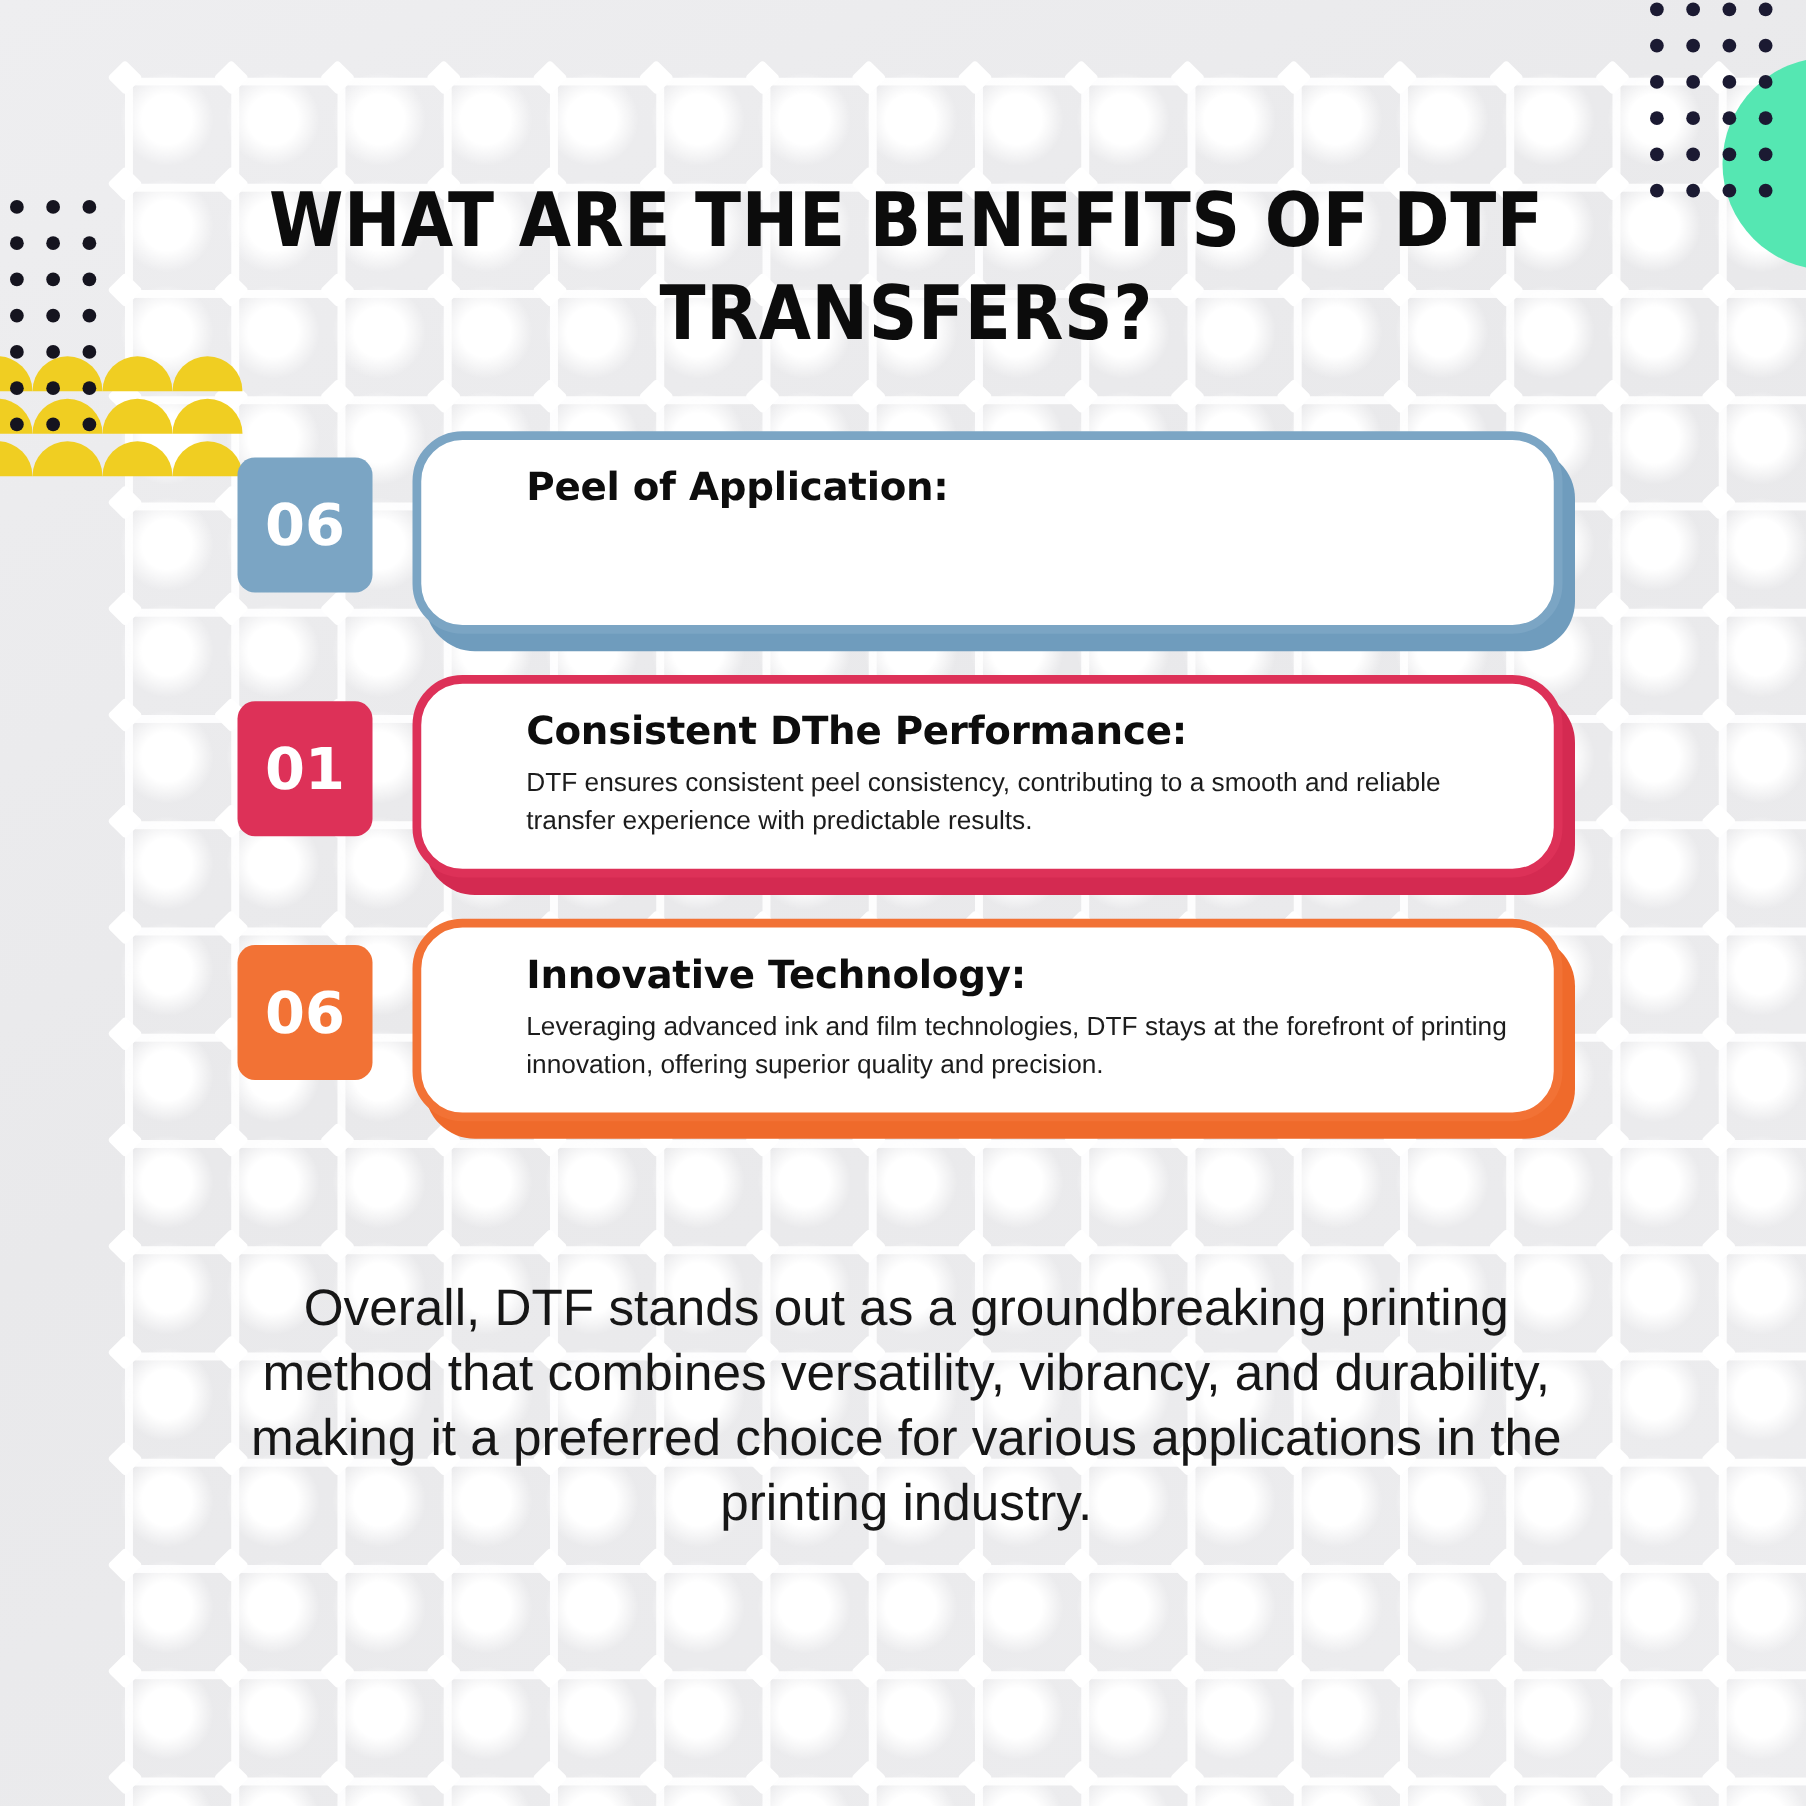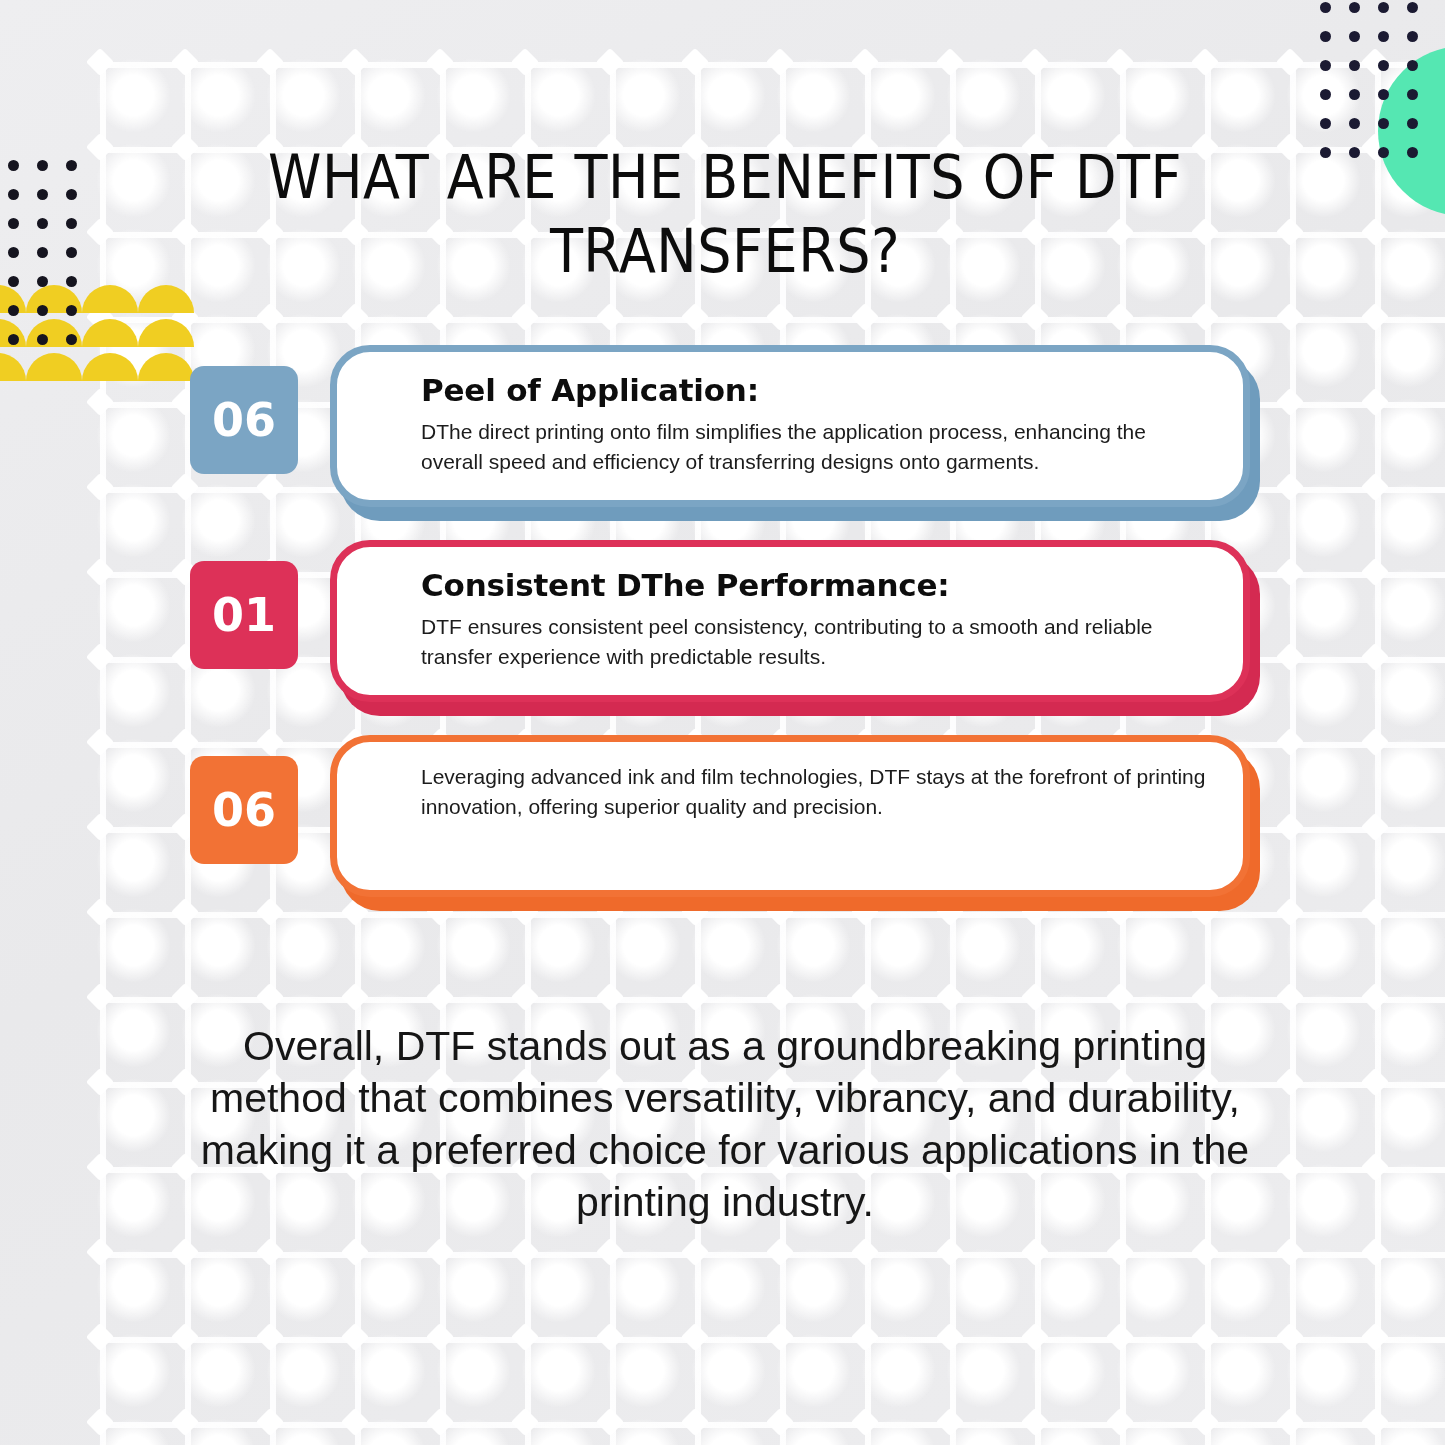--- a/index.html
+++ b/index.html
@@ -120,21 +120,21 @@
 
   
   .title {
     position: absolute;
     left: 150px;
     top: 140px;
     width: 1150px;
     text-align: center;
     font-size: 60px;
     line-height: 74px;
-    font-weight: 400;
+    font-weight: 700;
     letter-spacing: 0.5px;
     color: #0c0c0c;
     font-family: "DejaVu Sans", "Liberation Sans", sans-serif;
     font-stretch: condensed;
     z-index: 6;
     text-transform: uppercase;
   }
 
   
   .rows {
@@ -573,39 +573,39 @@
 
   <h1 class="title">WHAT ARE THE BENEFITS OF DTF TRANSFERS?</h1>
 
   <div class="rows" id="rows">
       <div class="row">
         <div class="badge" style="background: rgb(123, 165, 196);">06</div>
         <div class="card-wrap">
           <div class="card-shadow" style="background: rgb(111, 156, 189);"></div>
           <div class="card" style="border-color: rgb(123, 165, 196);">
             <h3>Peel of Application:</h3>
-            <p>DThe direct printing onto film simplifies the application process, enhancing the overall speed and efficiency of transferring designs onto garments.</p>
           </div>
         </div>
       </div>
       <div class="row">
         <div class="badge" style="background: rgb(221, 49, 88);">01</div>
         <div class="card-wrap">
           <div class="card-shadow" style="background: rgb(212, 42, 81);"></div>
           <div class="card" style="border-color: rgb(221, 49, 88);">
             <h3>Consistent DThe Performance:</h3>
             <p>DTF ensures consistent peel consistency, contributing to a smooth and reliable transfer experience with predictable results.</p>
           </div>
         </div>
       </div>
       <div class="row">
         <div class="badge" style="background: rgb(242, 114, 53);">06</div>
         <div class="card-wrap">
           <div class="card-shadow" style="background: rgb(239, 106, 43);"></div>
           <div class="card" style="border-color: rgb(242, 114, 53);">
+            <h3>Innovative Technology:</h3>
             <p>Leveraging advanced ink and film technologies, DTF stays at the forefront of printing innovation, offering superior quality and precision.</p>
           </div>
         </div>
       </div>
     </div>
 
   <p class="closing">Overall, DTF stands out as a groundbreaking printing method that combines versatility, vibrancy, and durability, making it a preferred choice for various applications in the printing industry.</p>
 
 </div>
 

